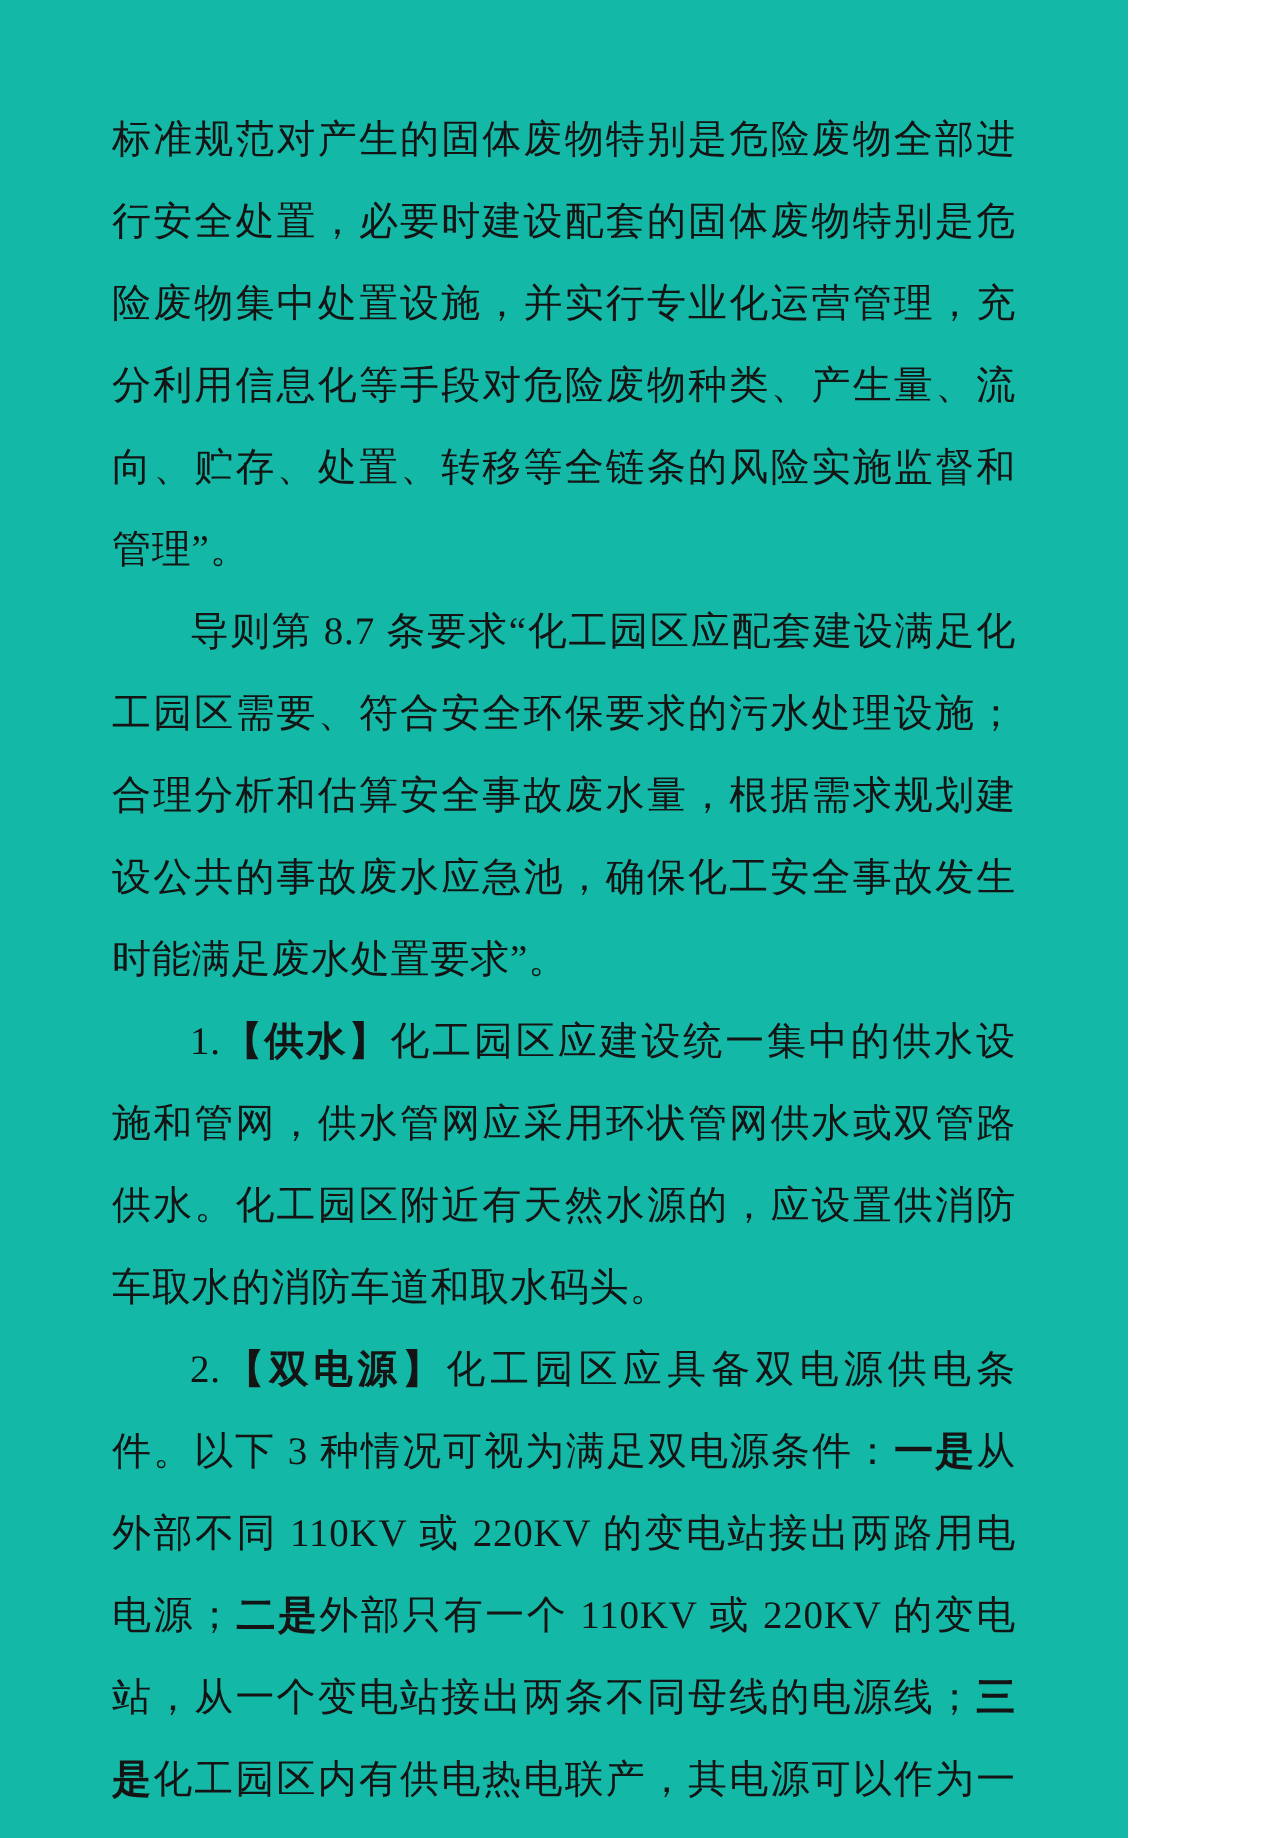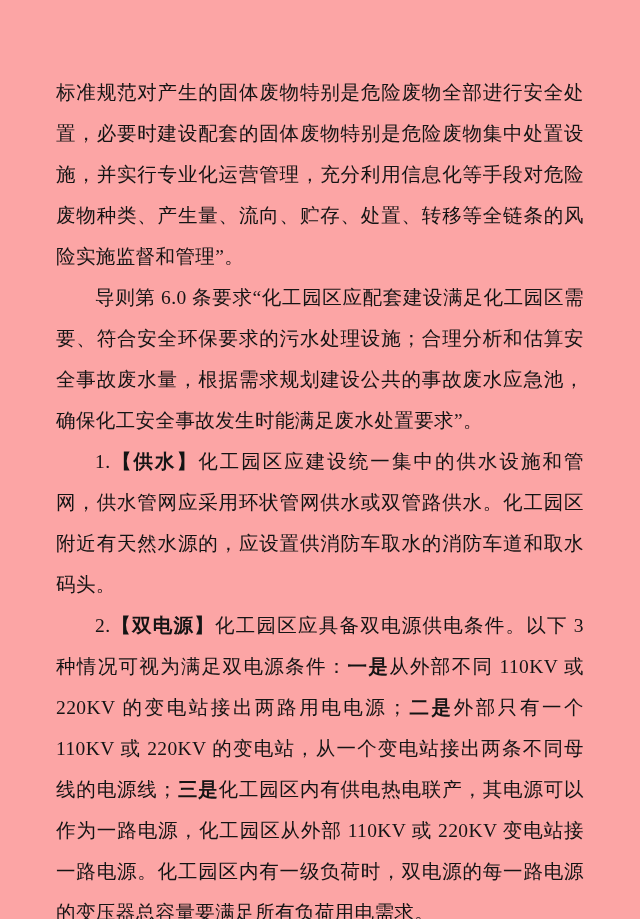--- a/index.html
+++ b/index.html
@@ -9,25 +9,25 @@
   body {
     width: 640px;
     height: 919px;
     background: #ffffff;
     font-family: "Liberation Serif", "DejaVu Serif", serif;
     color: #141414;
     overflow: hidden;
   }
   .page {
     position: relative;
-    width: 640px;
+    width: 564px;
     height: 919px;
     box-sizing: border-box;
-    padding: 72px 56px 0 56px;
-    background: #fca5a5;
+    padding: 50px 56px 0 56px;
+    background: #14b8a6;
   }
   .doc-body {
     font-size: 19.5px;
     line-height: 41px;
     letter-spacing: 0.4px;
     text-align: justify;
     text-justify: inter-ideograph;
   }
   .para {
     margin: 0;
@@ -43,17 +43,17 @@
     font-weight: bold;
     letter-spacing: 1px;
   }
 </style>
 </head>
 <body>
 
 <div class="page">
   <div class="doc-body" id="doc-body">
       <p class="para"><span>标准规范对产生的固体废物特别是危险废物全部进行安全处置，必要时建设配套的固体废物特别是危险废物集中处置设施，并实行专业化运营管理，充分利用信息化等手段对危险废物种类、产生量、流向、贮存、处置、转移等全链条的风险实施监督和管理”。</span></p>
-      <p class="para indent"><span>导则第 6.0 条要求“化工园区应配套建设满足化工园区需要、符合安全环保要求的污水处理设施；合理分析和估算安全事故废水量，根据需求规划建设公共的事故废水应急池，确保化工安全事故发生时能满足废水处置要求”。</span></p>
+      <p class="para indent"><span>导则第 8.7 条要求“化工园区应配套建设满足化工园区需要、符合安全环保要求的污水处理设施；合理分析和估算安全事故废水量，根据需求规划建设公共的事故废水应急池，确保化工安全事故发生时能满足废水处置要求”。</span></p>
       <p class="para indent"><span>1.</span><span class="bold">【供水】</span><span>化工园区应建设统一集中的供水设施和管网，供水管网应采用环状管网供水或双管路供水。化工园区附近有天然水源的，应设置供消防车取水的消防车道和取水码头。</span></p>
       <p class="para indent"><span>2.</span><span class="bold">【双电源】</span><span>化工园区应具备双电源供电条件。以下 3 种情况可视为满足双电源条件：</span><span class="bold">一是</span><span>从外部不同 110KV 或 220KV 的变电站接出两路用电电源；</span><span class="bold">二是</span><span>外部只有一个 110KV 或 220KV 的变电站，从一个变电站接出两条不同母线的电源线；</span><span class="bold">三是</span><span>化工园区内有供电热电联产，其电源可以作为一路电源，化工园区从外部 110KV 或 220KV 变电站接一路电源。化工园区内有一级负荷时，双电源的每一路电源的变压器总容量要满足所有负荷用电需求。</span></p>
     </div>
 </div>
 
 </body></html>

